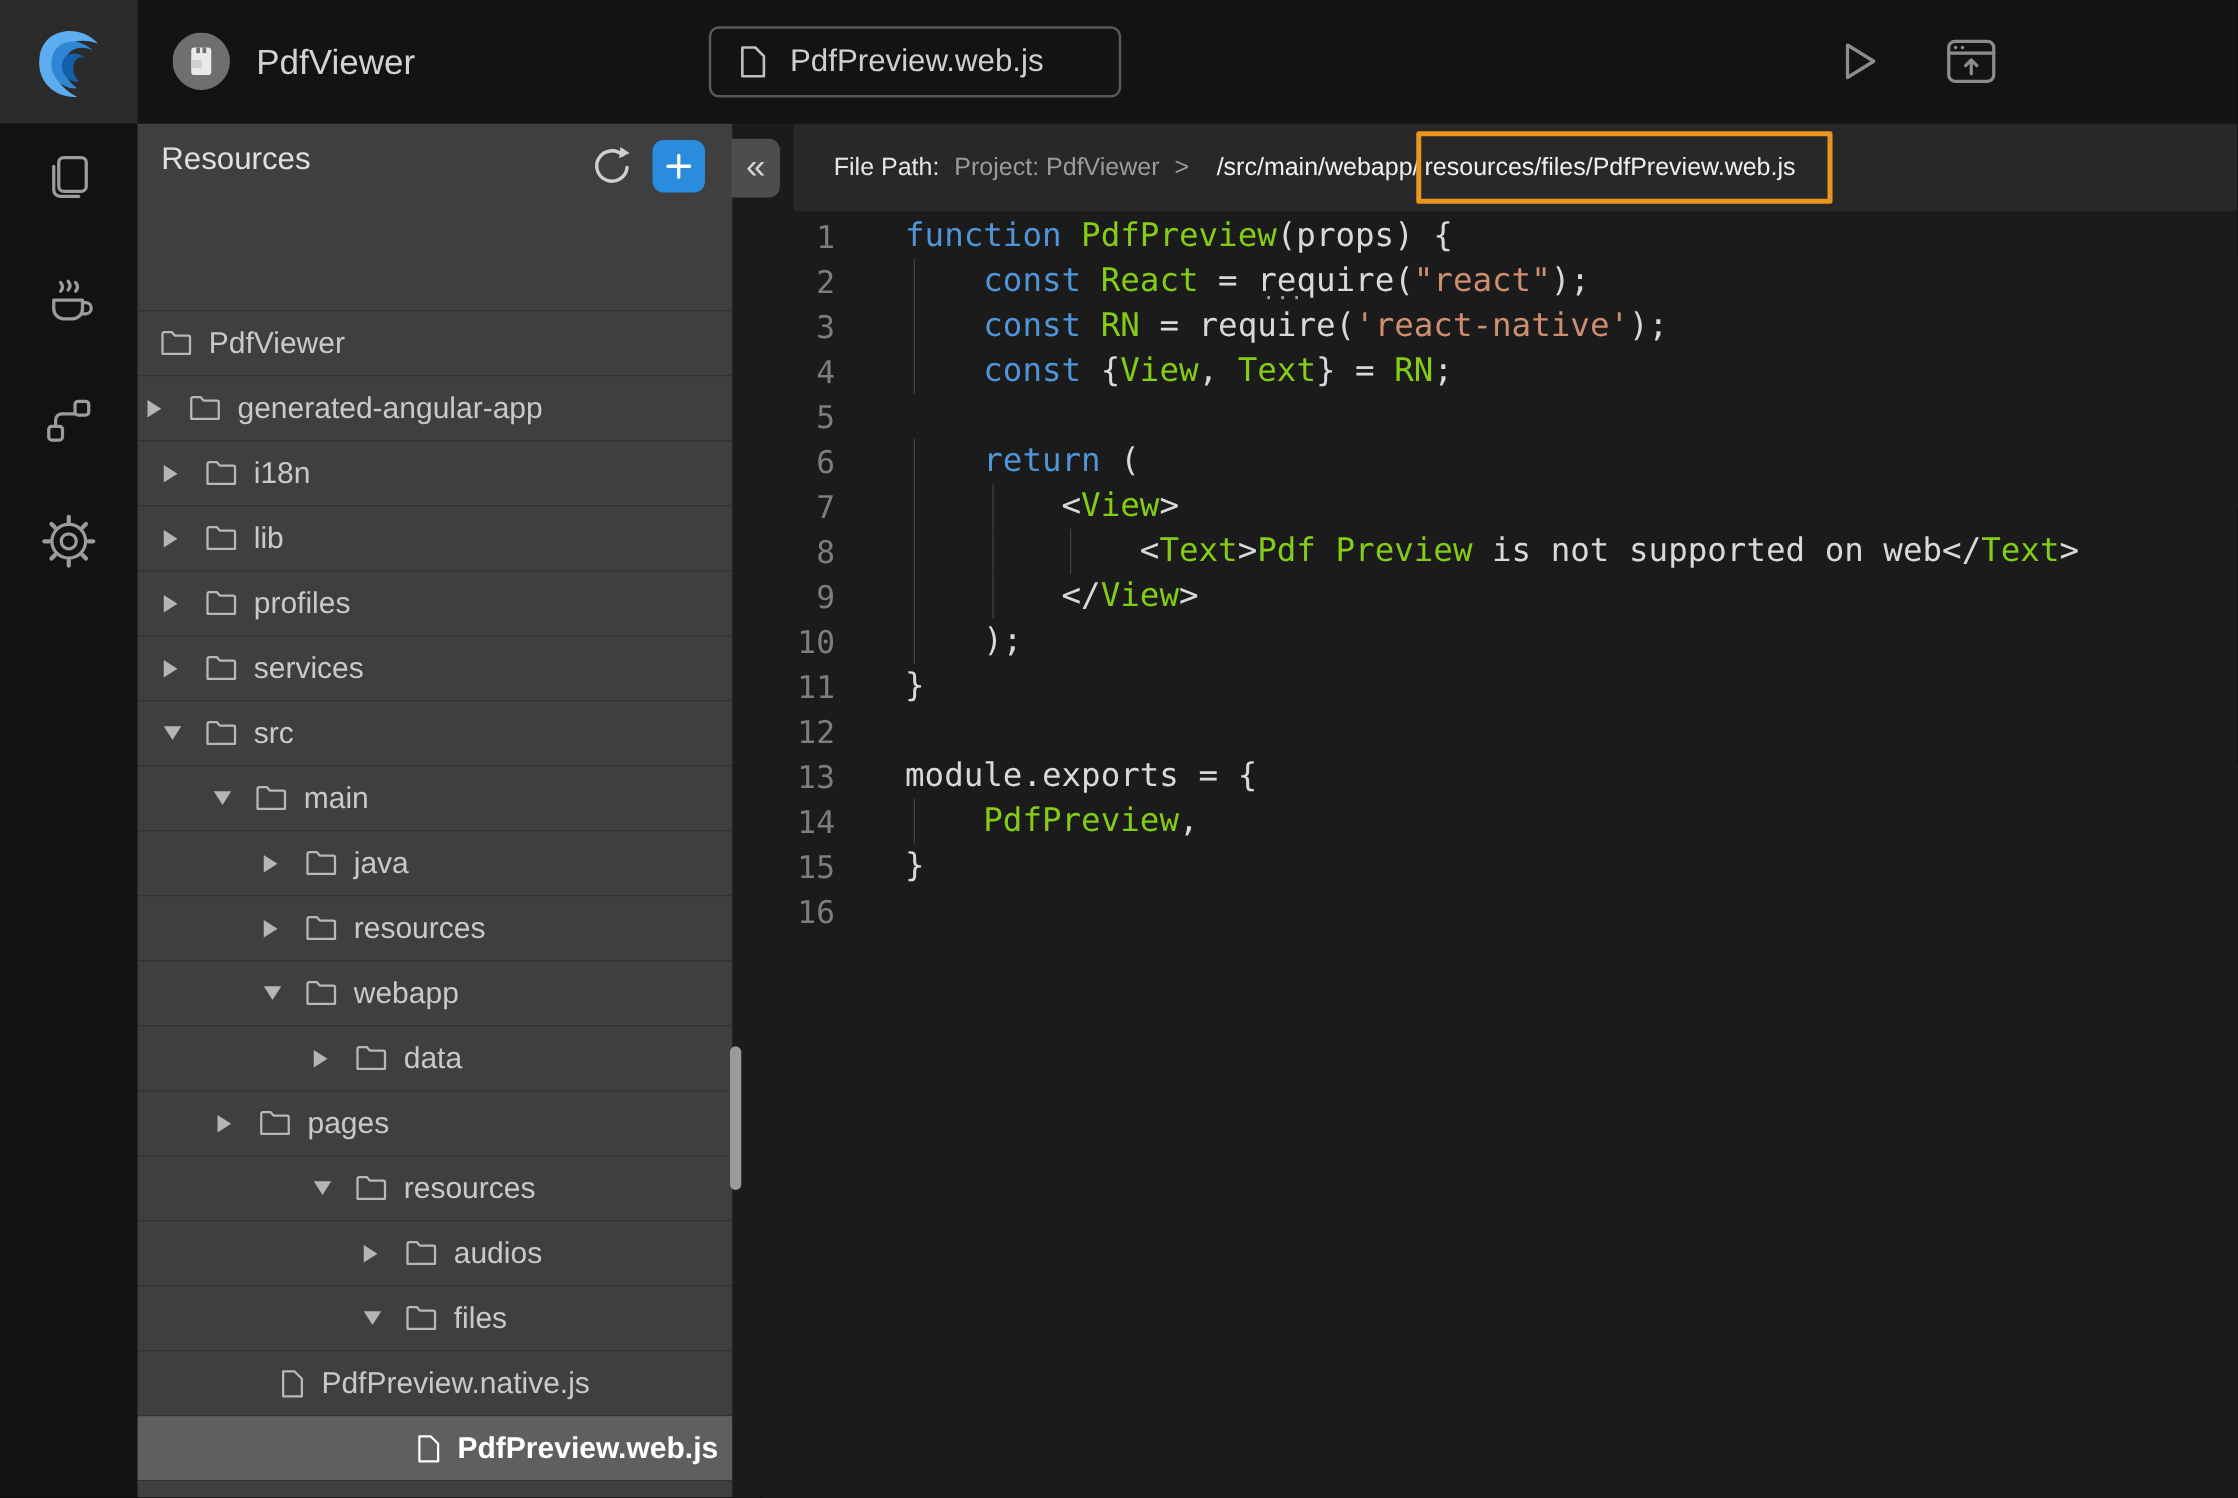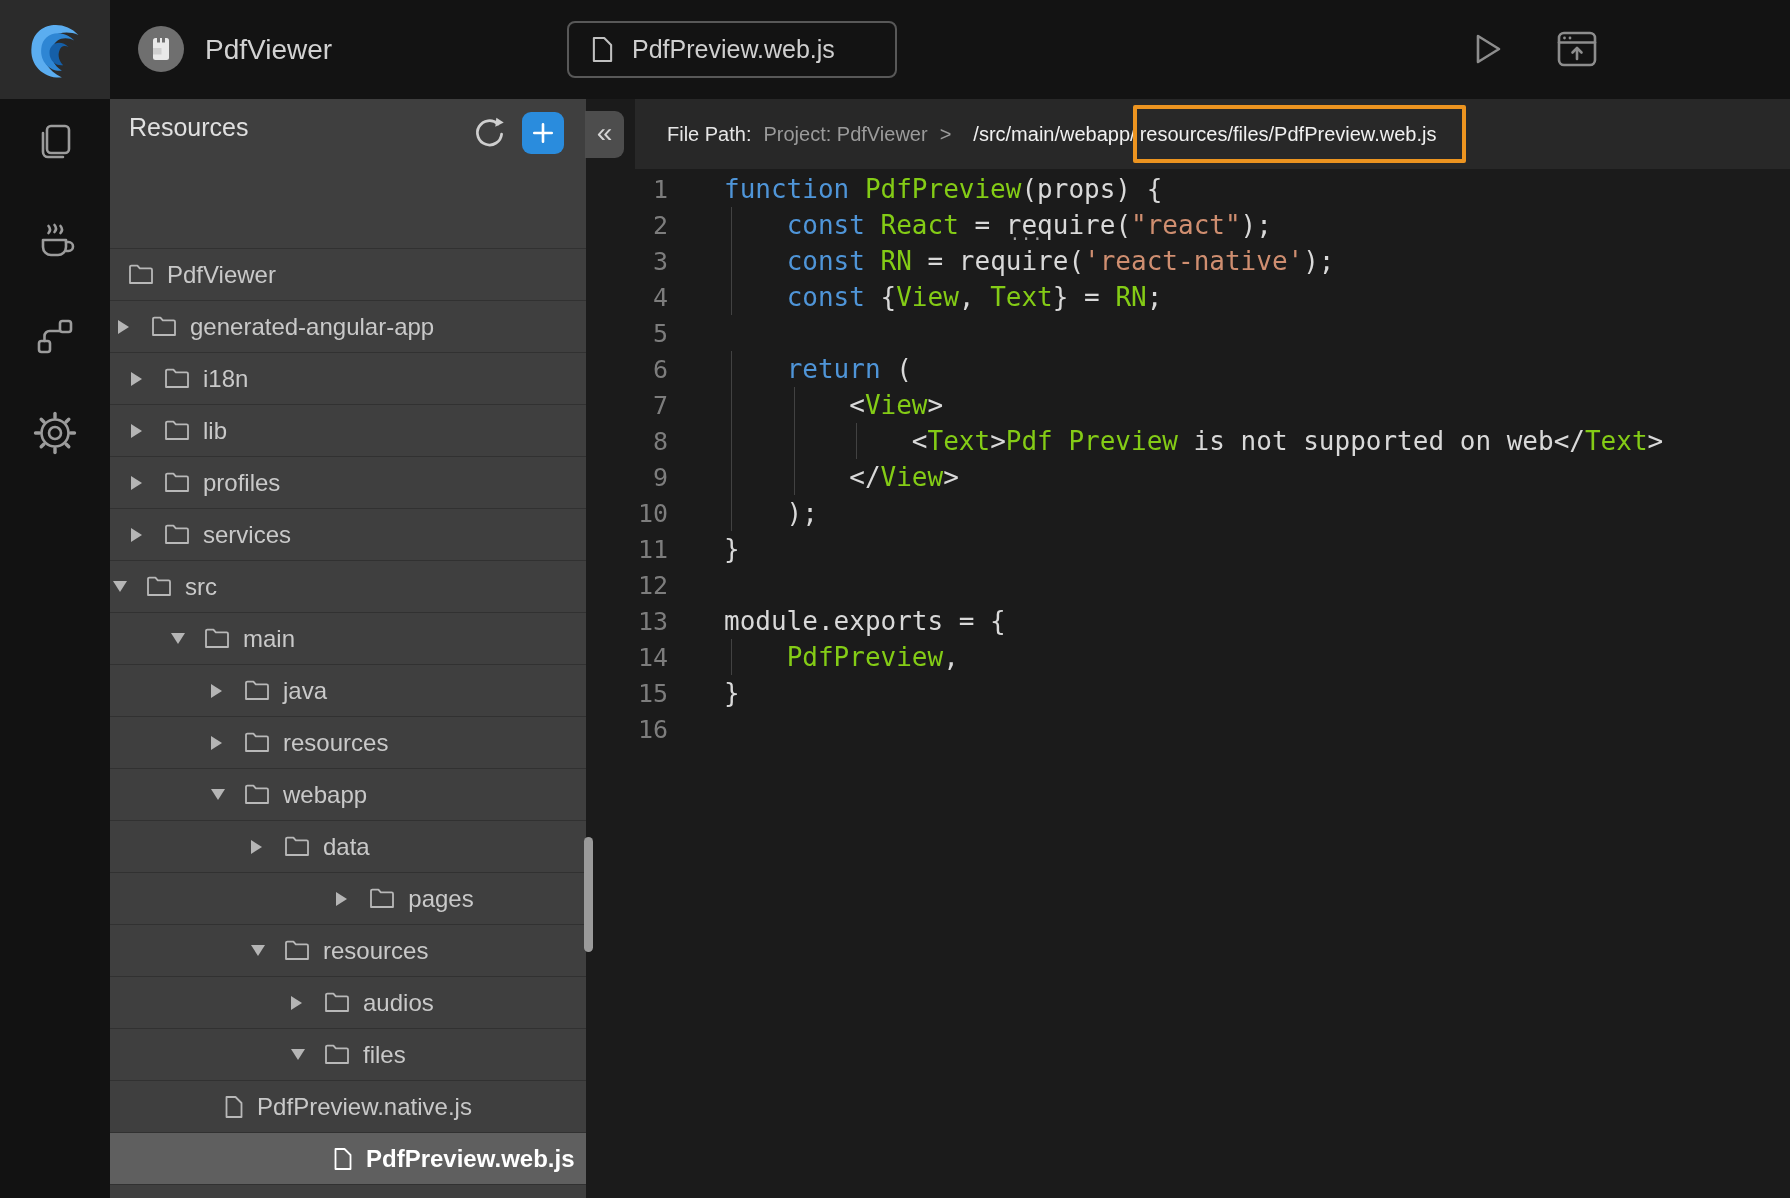--- a/index.html
+++ b/index.html
@@ -254,21 +254,21 @@
         </div>
         <div class="tree-row" style="padding-left: 21px;">
           <span class="exp collapsed"></span>
           <span class="tree-icon">
             <svg width="26" height="21" viewBox="0 0 26 21" fill="none" stroke="currentColor" stroke-width="1.8" stroke-linejoin="round">
               <path d="M2 19 V3 a1.4 1.4 0 0 1 1.4 -1.4 h6 l2.4 2.8 h10.8 a1.4 1.4 0 0 1 1.4 1.4 V19 Z"></path>
             </svg>
           </span>
           <span>services</span>
         </div>
-        <div class="tree-row" style="padding-left: 3px;">
+        <div class="tree-row" style="padding-left: 21px;">
           <span class="exp expanded"></span>
           <span class="tree-icon">
             <svg width="26" height="21" viewBox="0 0 26 21" fill="none" stroke="currentColor" stroke-width="1.8" stroke-linejoin="round">
               <path d="M2 19 V3 a1.4 1.4 0 0 1 1.4 -1.4 h6 l2.4 2.8 h10.8 a1.4 1.4 0 0 1 1.4 1.4 V19 Z"></path>
             </svg>
           </span>
           <span>src</span>
         </div>
         <div class="tree-row" style="padding-left: 61px;">
           <span class="exp expanded"></span>
@@ -308,21 +308,21 @@
         </div>
         <div class="tree-row" style="padding-left: 141px;">
           <span class="exp collapsed"></span>
           <span class="tree-icon">
             <svg width="26" height="21" viewBox="0 0 26 21" fill="none" stroke="currentColor" stroke-width="1.8" stroke-linejoin="round">
               <path d="M2 19 V3 a1.4 1.4 0 0 1 1.4 -1.4 h6 l2.4 2.8 h10.8 a1.4 1.4 0 0 1 1.4 1.4 V19 Z"></path>
             </svg>
           </span>
           <span>data</span>
         </div>
-        <div class="tree-row" style="padding-left: 114px; justify-content: center;">
+        <div class="tree-row" style="padding-left: 64px;">
           <span class="exp collapsed"></span>
           <span class="tree-icon">
             <svg width="26" height="21" viewBox="0 0 26 21" fill="none" stroke="currentColor" stroke-width="1.8" stroke-linejoin="round">
               <path d="M2 19 V3 a1.4 1.4 0 0 1 1.4 -1.4 h6 l2.4 2.8 h10.8 a1.4 1.4 0 0 1 1.4 1.4 V19 Z"></path>
             </svg>
           </span>
           <span>pages</span>
         </div>
         <div class="tree-row" style="padding-left: 141px;">
           <span class="exp expanded"></span>

